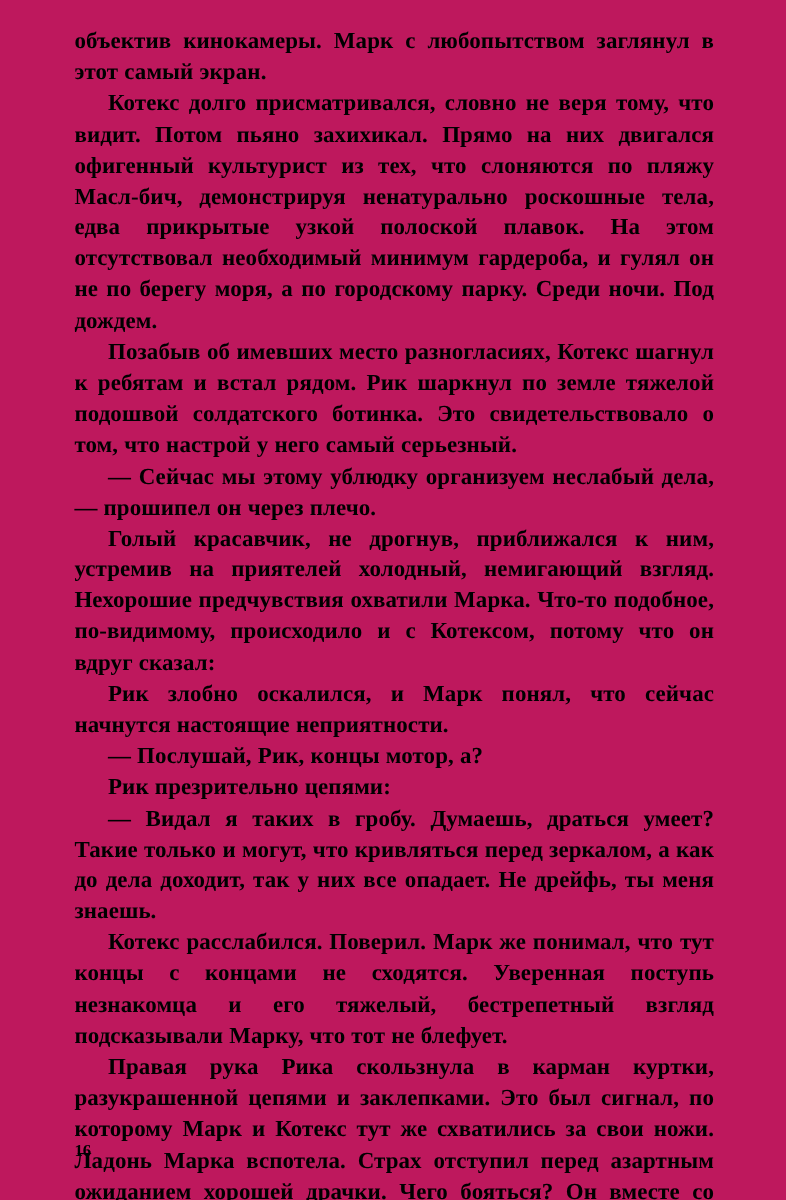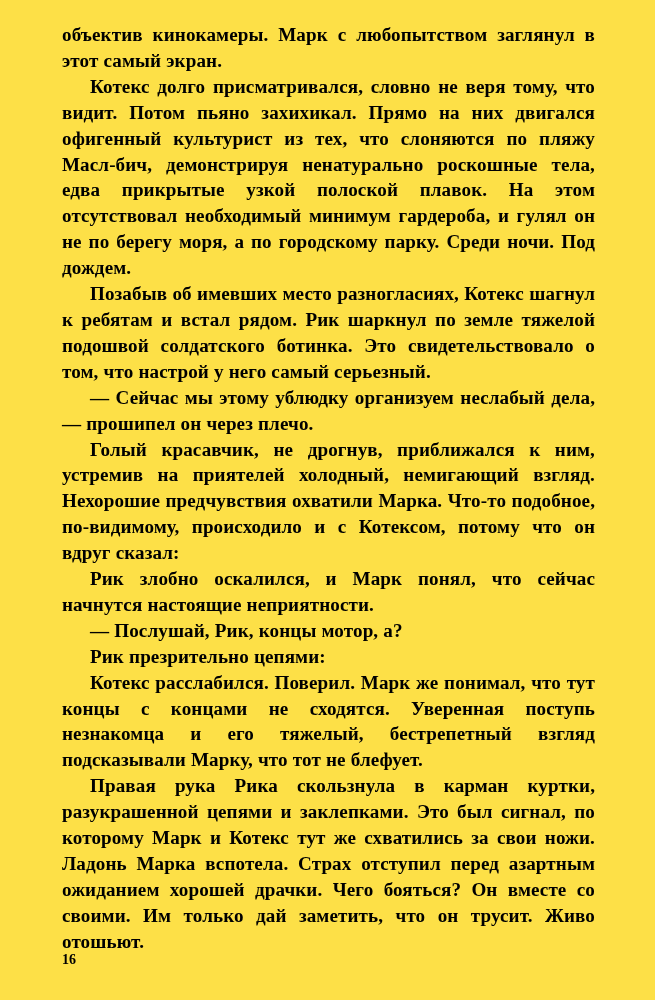--- a/index.html
+++ b/index.html
@@ -11,21 +11,21 @@
     width: 655px;
     height: 1000px;
     overflow: hidden;
     font-family: "Liberation Serif", "DejaVu Serif", serif;
     color: #000000;
   }
   .page {
     position: relative;
     width: 655px;
     height: 1000px;
-    background: #fde047;
+    background: #be185d;
     box-sizing: border-box;
   }
   .text-column {
     position: absolute;
     left: 62px;
     top: 22px;
     width: 533px;
   }
   .para {
     margin: 0;
@@ -63,20 +63,21 @@
   <div class="text-column">
 
     <p class="para noindent">объектив кинокамеры. Марк с любопытством заглянул в этот самый экран.</p>
     <p class="para indent">Котекс долго присматривался, словно не веря тому, что видит. Потом пьяно захихикал. Прямо на них двигался офигенный культурист из тех, что слоняются по пляжу Масл-бич, демонстрируя ненатурально роскошные тела, едва прикрытые узкой полоской плавок. На этом отсутствовал необходимый минимум гардероба, и гулял он не по берегу моря, а по городскому парку. Среди ночи. Под дождем.</p>
     <p class="para indent">Позабыв об имевших место разногласиях, Котекс шагнул к ребятам и встал рядом. Рик шаркнул по земле тяжелой подошвой солдатского ботинка. Это свидетельствовало о том, что настрой у него самый серьезный.</p>
     <p class="para indent">— Сейчас мы этому ублюдку организуем неслабый дела,— прошипел он через плечо.</p>
     <p class="para indent">Голый красавчик, не дрогнув, приближался к ним, устремив на приятелей холодный, немигающий взгляд. Нехорошие предчувствия охватили Марка. Что-то подобное, по-видимому, происходило и с Котексом, потому что он вдруг сказал:</p>
     <p class="para indent">Рик злобно оскалился, и Марк понял, что сейчас начнутся настоящие неприятности.</p>
     <p class="para indent">— Послушай, Рик, концы мотор, а?</p>
     <p class="para indent">Рик презрительно цепями:</p>
+    <p class="para indent">— Видал я таких в гробу. Думаешь, драться умеет? Такие только и могут, что кривляться перед зеркалом, а как до дела доходит, так у них все опадает. Не дрейфь, ты меня знаешь.</p>
     <p class="para indent">Котекс расслабился. Поверил. Марк же понимал, что тут концы с концами не сходятся. Уверенная поступь незнакомца и его тяжелый, бестрепетный взгляд подсказывали Марку, что тот не блефует.</p>
     <p class="para indent">Правая рука Рика скользнула в карман куртки, разукрашенной цепями и заклепками. Это был сигнал, по которому Марк и Котекс тут же схватились за свои ножи. Ладонь Марка вспотела. Страх отступил перед азартным ожиданием хорошей драчки. Чего бояться? Он вместе со своими. Им только дай заметить, что он трусит. Живо отошьют.</p>
 
   </div>
 
   <div class="page-number">16</div>
 
 </div>
 
 </body></html>

